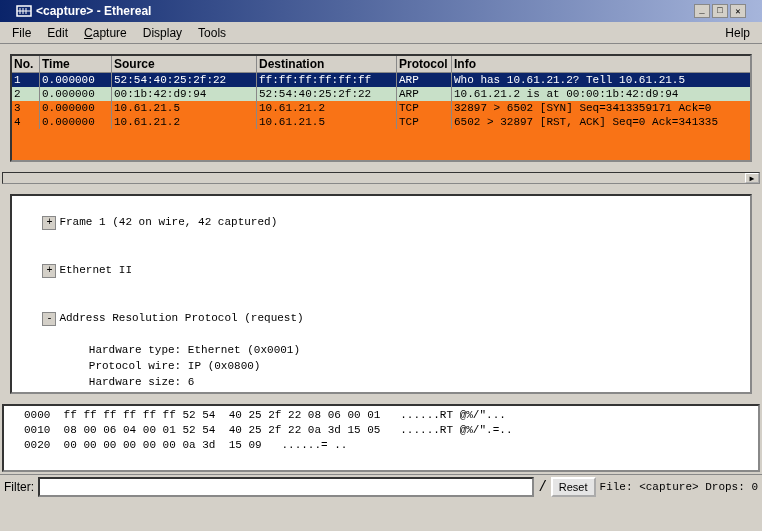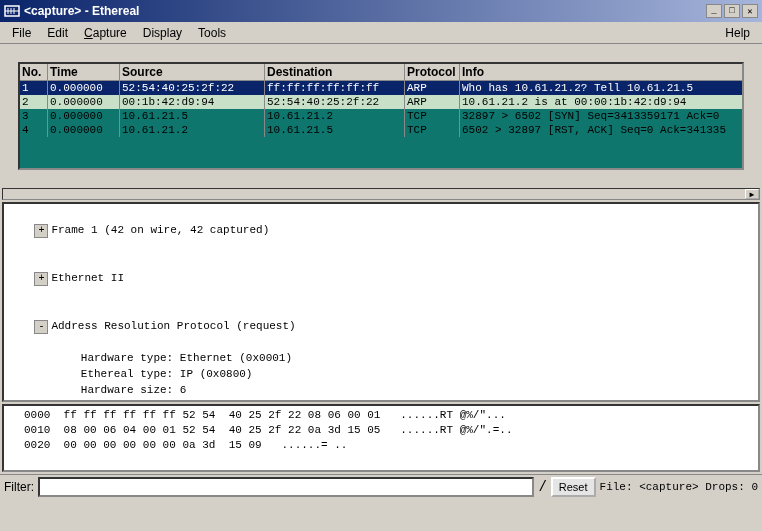--- a/index.html
+++ b/index.html
@@ -13,21 +13,21 @@
     }
 
     
     #title-bar {
       background: linear-gradient(to right, #0a246a, #a6b5db);
       color: white;
       height: 22px;
       display: flex;
       align-items: center;
       justify-content: space-between;
-      padding: 0 4px;
+      padding: 0 16px;
       user-select: none;
     }
     #title-bar-left {
       display: flex;
       align-items: center;
       gap: 4px;
     }
     #title-icon {
       width: 16px;
       height: 16px;
@@ -71,25 +71,25 @@
       font-family: Arial, sans-serif;
       font-size: 12px;
       cursor: pointer;
     }
     #help-menu {
       margin-left: auto;
     }
 
     
     #packet-list-container {
-      background: #0f766e;
+      background: #f97316;
       border: 2px inset #888;
       height: 108px;
       overflow: hidden;
-      margin: 18px;
+      margin: 10px;
     }
     #packet-list-header {
       display: flex;
       background: #d4d0c8;
       border-bottom: 1px solid #888;
       font-family: Arial, sans-serif;
       font-size: 12px;
       font-weight: bold;
     }
     .col-no { width: 28px; min-width: 28px; padding: 1px 2px; border-right: 1px solid #888; }
@@ -109,21 +109,21 @@
     .packet-row.selected {
       background: #0a246a;
       color: white;
     }
     .packet-row.arp-row { background: #c8e0c8; }
 
     
     #packet-detail-container {
       background: white;
       border: 2px inset #888;
-      margin: 2px;
+      margin: 10px;
       height: 200px;
       overflow: auto;
       font-family: 'Courier New', Courier, monospace;
       font-size: 11px;
       padding: 2px 4px;
     }
     .detail-line {
       line-height: 16px;
       white-space: pre;
     }
@@ -282,21 +282,21 @@
     <span class="plus-minus">+</span><span>Frame 1 (42 on wire, 42 captured)</span>
   </div>
   <div class="detail-line">
     <span class="plus-minus">+</span><span>Ethernet II</span>
   </div>
   <div class="detail-line">
     <span class="plus-minus">-</span><span>Address Resolution Protocol (request)</span>
   </div>
   <div id="arp-fields">
   <div class="detail-line detail-indent1">        Hardware type: Ethernet (0x0001)</div>
-      <div class="detail-line detail-indent1">        Ethereal type: IP (0x0800)</div>
+      <div class="detail-line detail-indent1">        Protocol wire: IP (0x0800)</div>
       <div class="detail-line detail-indent1">        Hardware size: 6</div>
       <div class="detail-line detail-indent1">        Protocol size: 4</div>
     </div>
 </div>
 
 <div id="hex-dump-container">
 <div class="hex-line">0000  ff ff ff ff ff ff 52 54  40 25 2f 22 08 06 00 01   ......RT @%/"...</div>
     <div class="hex-line">0010  08 00 06 04 00 01 52 54  40 25 2f 22 0a 3d 15 05   ......RT @%/".=..</div>
     <div class="hex-line">0020  00 00 00 00 00 00 0a 3d  15 09   ......= ..</div>
   </div>

